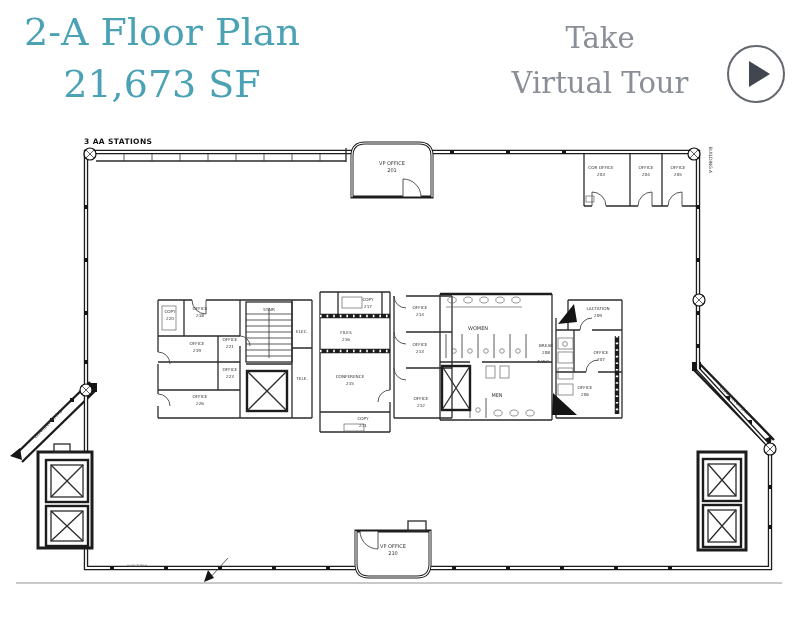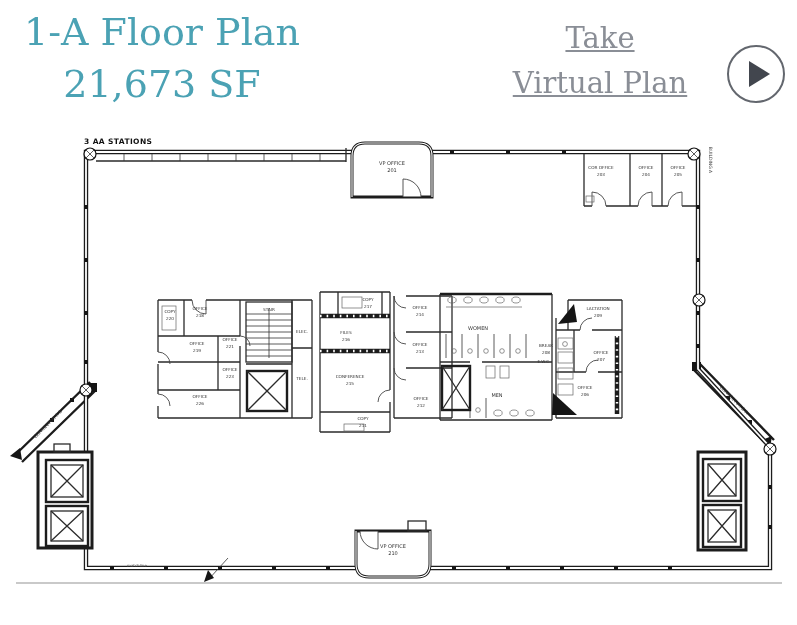--- a/index.html
+++ b/index.html
@@ -1,21 +1,21 @@
 <!DOCTYPE html>
 <html><head>
 <meta charset="utf-8">
 <style>
   html,body{margin:0;padding:0;}
   body{width:797px;height:625px;background:#fff;overflow:hidden;position:relative;
        font-family:"DejaVu Serif","Liberation Serif",serif;}
   .title{position:absolute;left:12px;top:6px;width:300px;text-align:center;
          font-size:38px;line-height:52px;color:#4BA2B4;}
   .cta-text{position:absolute;left:470px;top:16px;width:260px;text-align:center;
-         font-size:29px;line-height:45px;color:#8A8E96;text-decoration:underline;}
+         font-size:29px;line-height:45px;color:#8A8E96;}
   .play{position:absolute;left:727px;top:45px;width:58px;height:58px;box-sizing:border-box;
         border:2.5px solid #63676e;border-radius:50%;background:#fff;
         display:flex;align-items:center;justify-content:center;cursor:pointer;padding:0;}
   .tri{width:0;height:0;border-left:21px solid #42464e;
        border-top:13px solid transparent;border-bottom:13px solid transparent;margin-left:7px;}
   svg{position:absolute;left:0;top:0;}
   svg text{font-family:"DejaVu Sans","Liberation Sans",sans-serif;}
   .lbl{font-size:5px;fill:#333;text-anchor:middle;}
   .t4{font-size:4.2px;}
   .big{font-size:7.5px;font-weight:bold;fill:#111;letter-spacing:.4px;}
@@ -32,26 +32,26 @@
   .thin{stroke:#666;stroke-width:.7;fill:none;}
   .part{stroke:#333;stroke-width:.8;fill:none;}
   .arc{stroke:#444;stroke-width:.9;fill:none;}
   .blk{fill:#151515;}
 </style>
 </head>
 <body>
 
 <div>
   <div class="title">
-    <div>1-A Floor Plan</div>
+    <div>2-A Floor Plan</div>
     <div>21,673 SF</div>
   </div>
   <div class="cta-text">
     <div>Take</div>
-    <div>Virtual Plan</div>
+    <div>Virtual Tour</div>
   </div>
   <button class="play">
     <span class="tri"></span>
   </button>
 </div>
 
 <svg width="797" height="625" viewBox="0 0 797 625">
 
   <g>
     <path class="iw2" d="M 90 382 L 14 456 M 96 390 L 22 462"></path>

